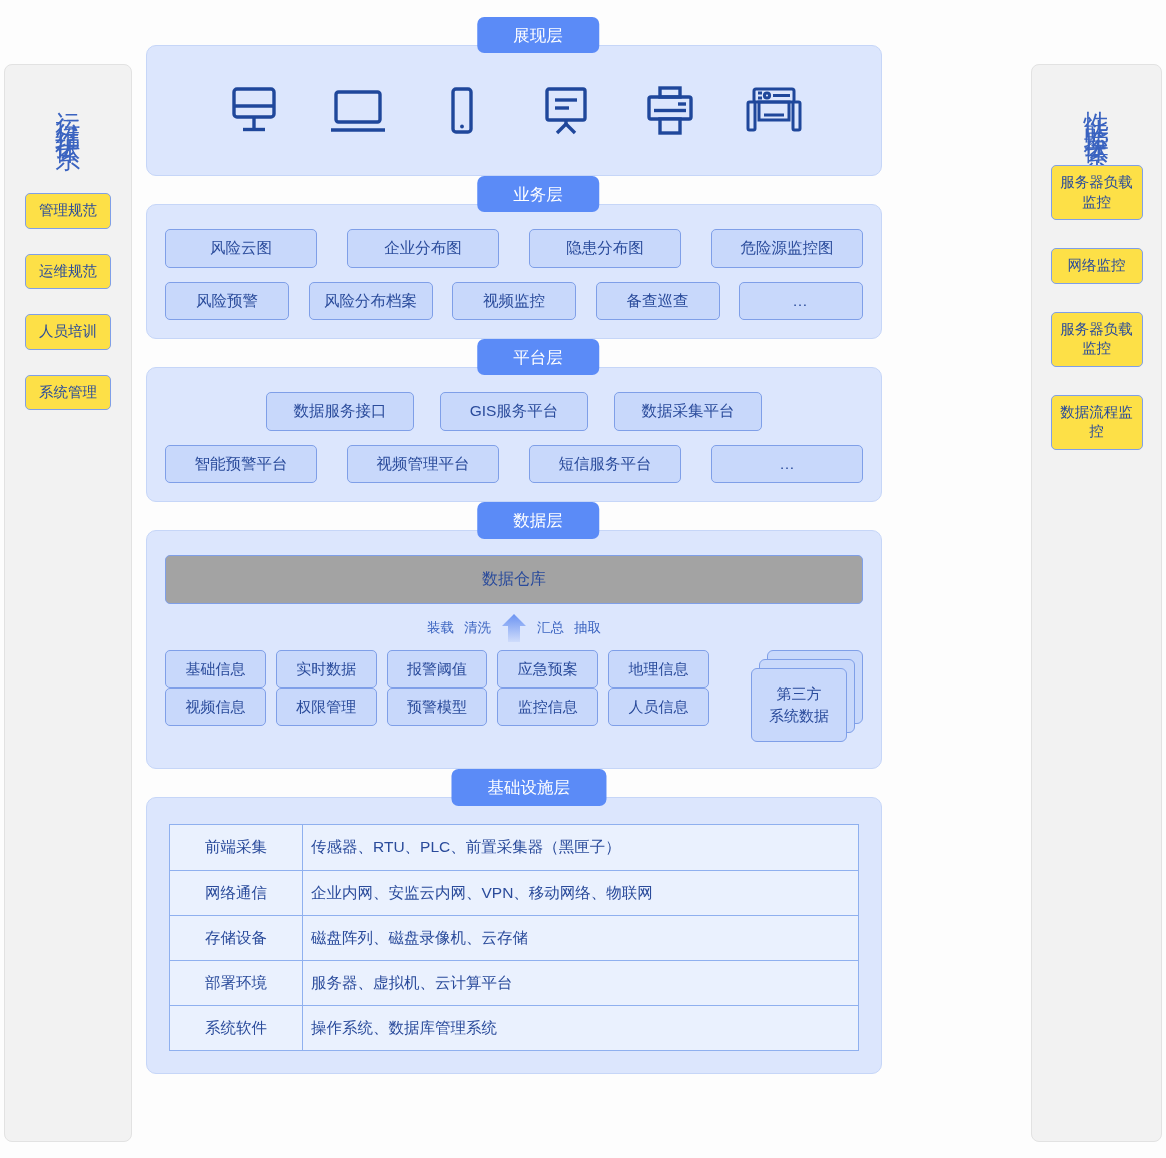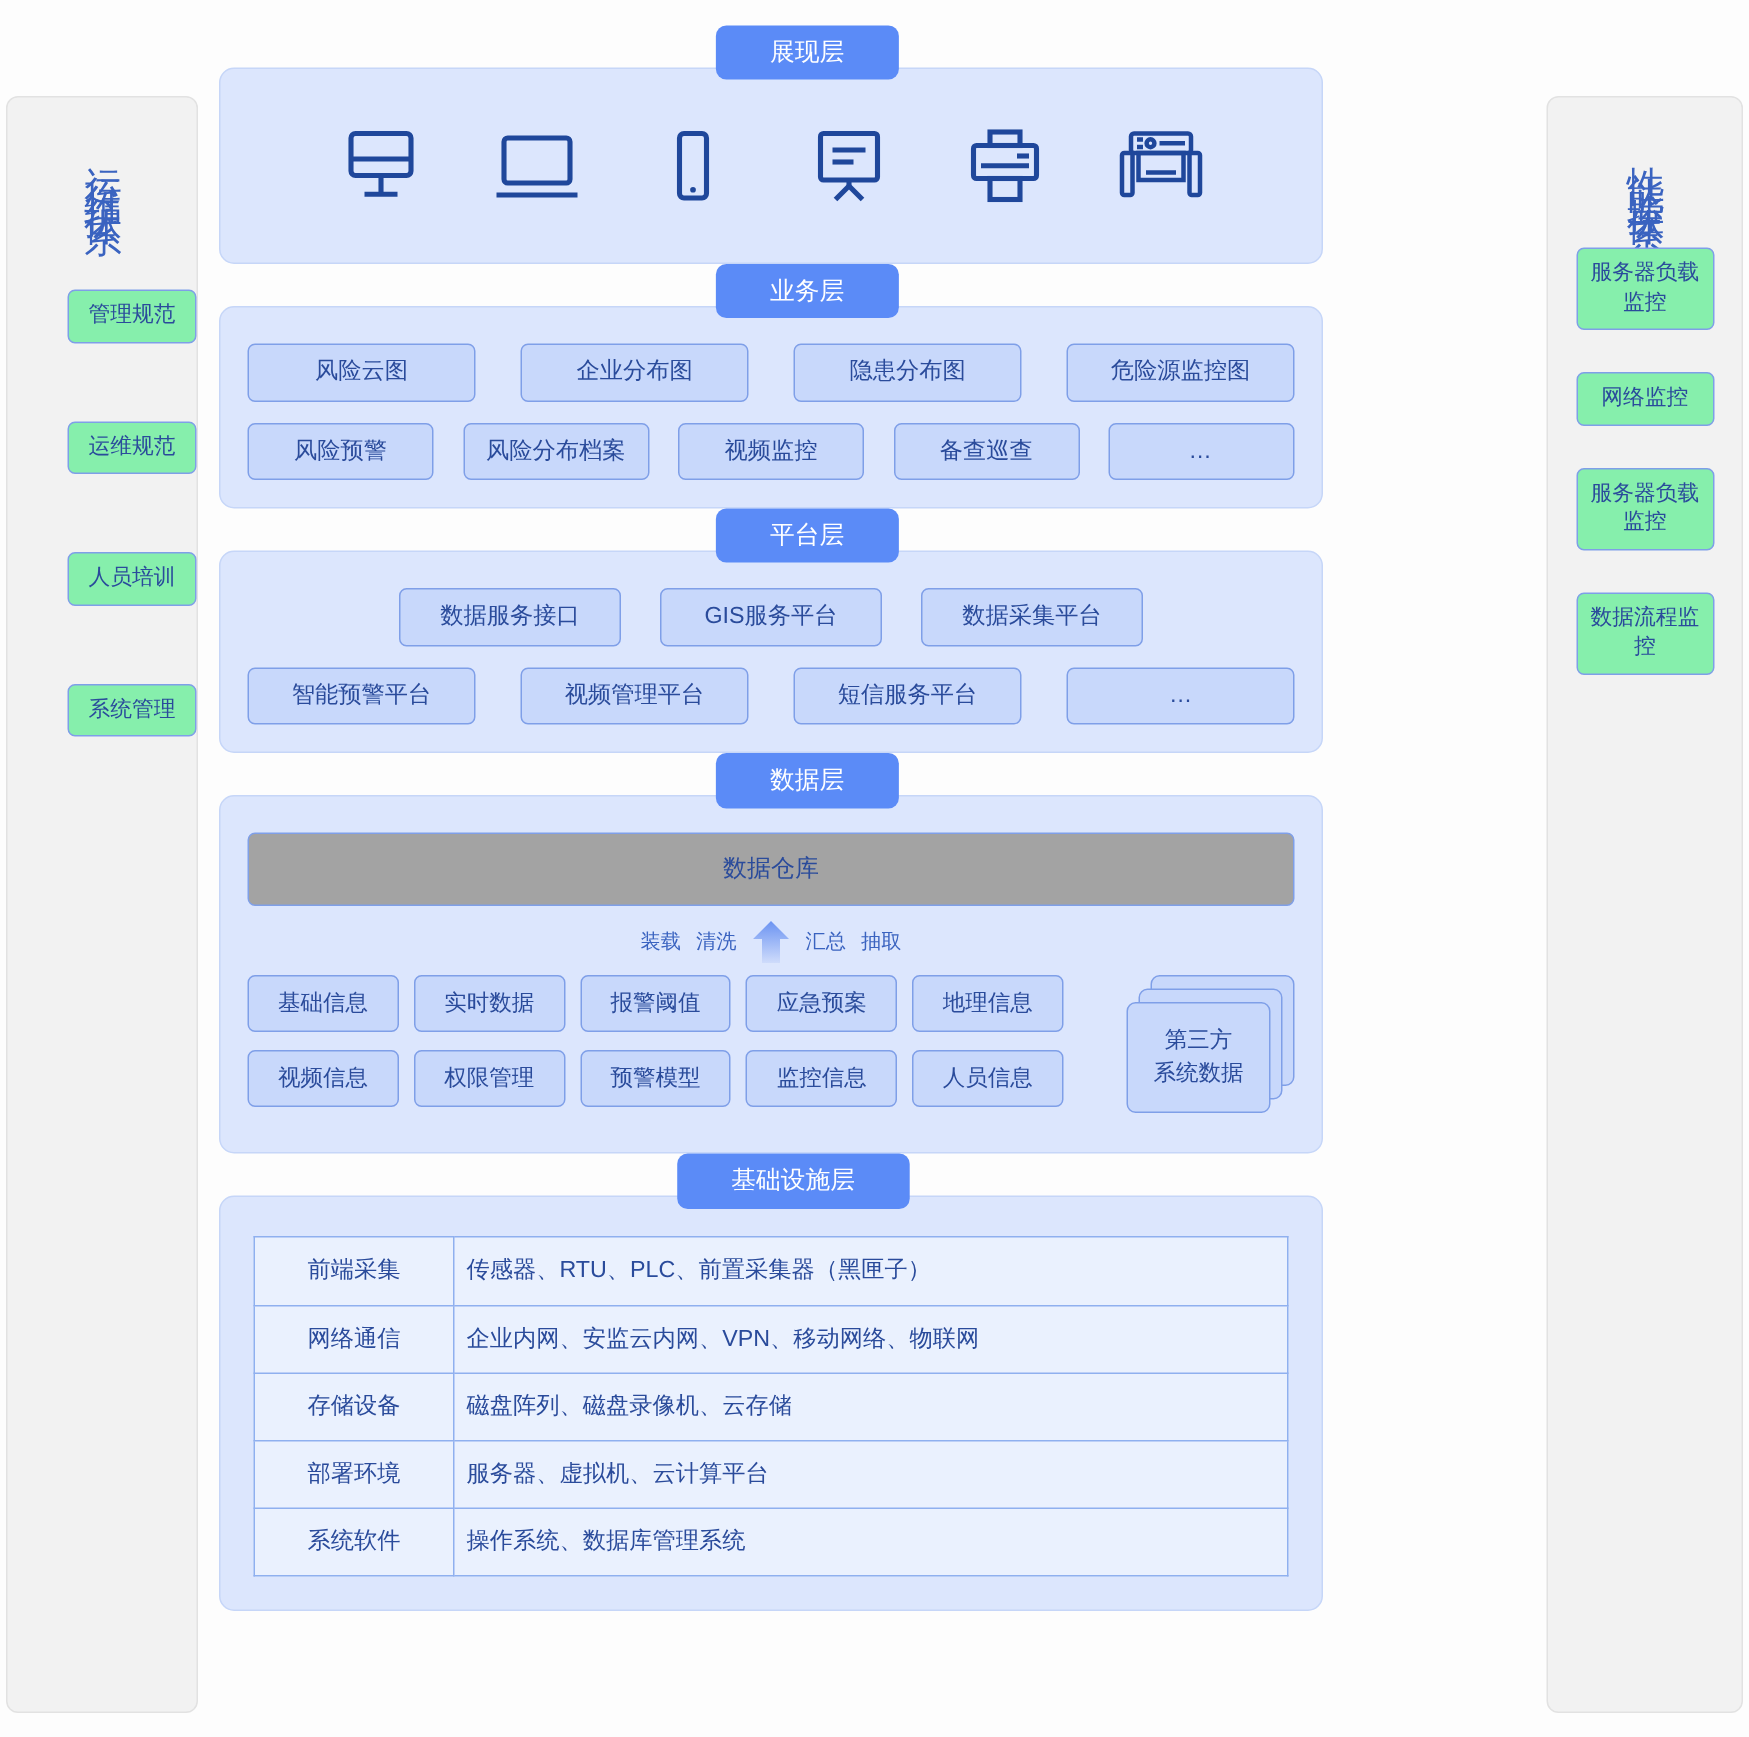--- a/index.html
+++ b/index.html
@@ -45,35 +45,35 @@
   .pillar-items {
     width: 100%;
     display: flex;
     flex-direction: column;
     align-items: center;
     box-sizing: border-box;
   }
   .pillar-chip {
     width: 86px;
     box-sizing: border-box;
-    background: #86efac;
+    background: #fde047;
     border: 1px solid #7f9fe8;
     border-radius: 5px;
     color: #2a4b9b;
     font-size: 14.5px;
     text-align: center;
     padding: 7px 2px;
     line-height: 1.35;
   }
 
   #pillar-ops       { left: 4px;   top: 64px;  width: 128px; height: 1078px; }
   #pillar-security  { left: 903px; top: 64px;  width: 90px;  height: 1078px; }
   #pillar-perf      { left: 1031px;top: 64px;  width: 131px; height: 1078px; }
 
-  #pillar-ops .pillar-items     { margin-top: 60px; gap: 52px; align-items: flex-end; }
+  #pillar-ops .pillar-items     { margin-top: 60px; gap: 25px; }
   #pillar-security .pillar-items{ margin-top: 185px; gap: 32px; }
   #pillar-perf .pillar-items    { margin-top: 32px; gap: 28px; }
   #pillar-security .pillar-chip { width: 88px; }
   #pillar-perf .pillar-chip     { width: 92px; }
 
   
   #center {
     position: absolute;
     left: 146px;
     top: 45px;
@@ -173,21 +173,20 @@
   }
   .data-grid {
     display: flex;
     align-items: flex-start;
     gap: 10px;
   }
   .data-cols {
     flex: 1;
     display: flex;
     flex-direction: column;
-    gap: 12px;
   }
   .data-cols .chip-row { margin-top: 0; display: flex; gap: 10px; }
   .data-cols .chip { flex: 1; min-width: 0; font-size: 15px; padding: 9px 4px; }
 
   .stack-wrap {
     position: relative;
     width: 112px;
     height: 100px;
     flex: 0 0 112px;
     padding-left: 32px;

